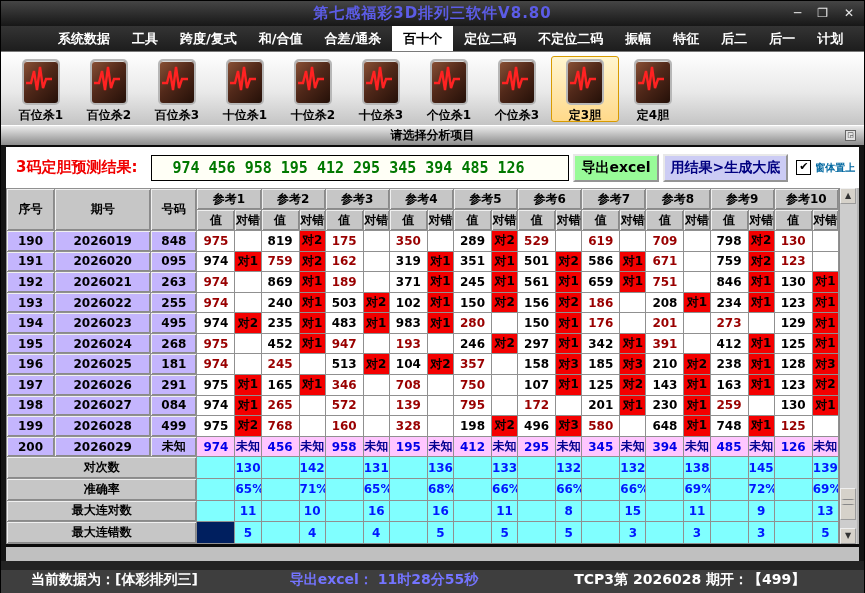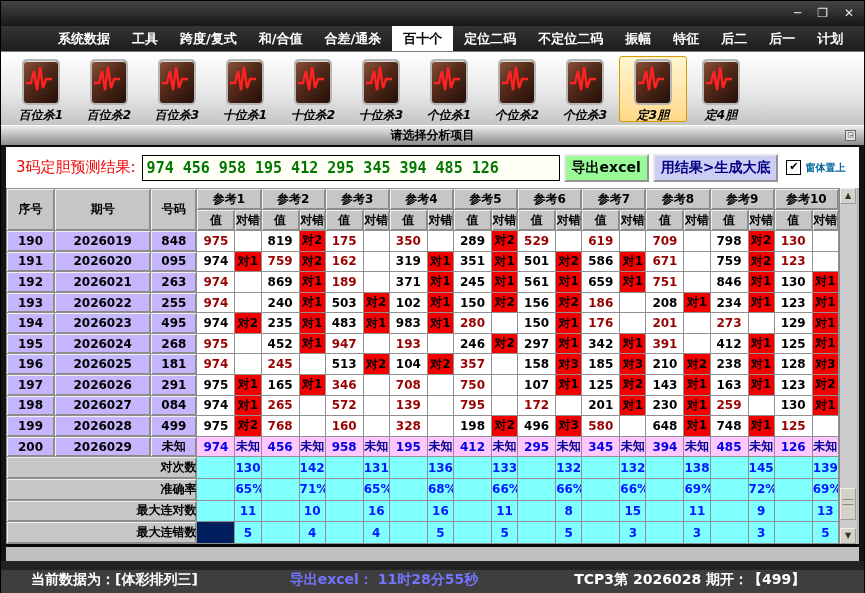--- a/index.html
+++ b/index.html
@@ -15,40 +15,40 @@
 
   
   .menubar{height:25px;background:linear-gradient(#343434,#1d1d1d);display:flex;align-items:stretch;padding-left:46px;flex:none;}
   .menu-item{color:#fff;font-size:13px;font-weight:bold;padding:0 11px;line-height:25px;cursor:default;}
   .menu-item.selected{background:#fff;color:#000;}
 
   
   .toolbar{height:74px;background:linear-gradient(#ffffff,#e9e9e9 55%,#c4c4c4);border-top:1px solid #7a7a7a;
            display:flex;align-items:flex-start;padding:4px 0 0 6px;box-sizing:border-box;flex:none;}
   .tool-btn{width:66px;height:64px;display:flex;flex-direction:column;align-items:center;justify-content:flex-start;
-            border:1px solid transparent;border-radius:3px;cursor:default;font-style:italic;}
+            border:1px solid transparent;border-radius:3px;cursor:default;}
   .tool-btn.selected{background:linear-gradient(#fff6d0,#ffd98a);border:1px solid #d89b00;}
   .ecg-icon{width:34px;height:42px;border:2px solid #b7b7b7;border-radius:5px;
             background:linear-gradient(135deg,#8a5136 0%,#52291a 45%,#241008 100%);
             box-shadow:inset 0 1px 0 #d9d9d9;display:block;margin-top:2px;}
   .tool-label{font-size:12px;font-weight:bold;color:#000;margin-top:2px;white-space:nowrap;}
 
   
   .caption-bar{height:19px;background:linear-gradient(#ececec,#a7a7a7 70%,#8d8d8d);border-top:1px solid #fff;
                text-align:center;font-size:12px;font-weight:bold;color:#000;line-height:19px;position:relative;flex:none;}
   .launcher{position:absolute;right:8px;top:4px;width:11px;height:11px;border:1px solid #666;background:#e3e3e3;
             box-sizing:border-box;font-size:7px;line-height:9px;text-align:center;color:#333;}
 
   .client{flex:1;display:flex;flex-direction:column;border-left:5px solid #141414;border-right:5px solid #141414;background:#c0c0c0;}
 
   
   .strip{height:43px;background:#fff;display:flex;align-items:center;border-top:2px solid #0c0c0c;box-sizing:border-box;flex:none;}
-  .pred-label{color:#f00000;font-size:15px;font-weight:normal;margin-left:10px;white-space:nowrap;}
-  .pred-input{width:418px;height:26px;margin-left:6px;border:1px solid #000;background:#fffff6;color:#007800;
-              font-size:15px;font-weight:bold;font-family:"DejaVu Sans Mono",monospace;padding:0 4px;box-sizing:border-box;}
+  .pred-label{color:#f00000;font-size:15px;font-weight:bold;margin-left:10px;white-space:nowrap;}
+  .pred-input{width:418px;height:26px;margin-left:14px;border:1px solid #000;background:#fffff6;color:#007800;
+              font-size:15px;font-weight:bold;font-family:"DejaVu Sans Mono",monospace;padding:0 20px;box-sizing:border-box;}
   .btn{height:28px;font-size:14px;font-weight:bold;border:2px outset #e8e8e8;margin-left:4px;padding:0 6px;cursor:default;
        font-family:"DejaVu Sans",sans-serif;white-space:nowrap;}
   .btn-excel{background:#98fb98;color:#000;}
   .btn-dadi{background:#ccccf4;color:#000080;}
   .chk-wrap{display:flex;align-items:center;margin-left:8px;}
   .chk{width:13px;height:13px;border:1px solid #000;background:#fff;font-size:11px;line-height:12px;text-align:center;color:#000;}
   .chk-label{font-size:10px;font-weight:bold;color:#0369a1;margin-left:4px;white-space:nowrap;}
 
   
   .table-wrap{height:356px;display:flex;background:#b5b5b5;flex:none;}
@@ -57,21 +57,21 @@
         font-size:12px;font-weight:bold;color:#000;height:19px;}
   thead th{background:#c6c6c6;box-shadow:inset 1px 1px 0 #f0f0f0, inset -1px -1px 0 #8a8a8a;height:20px;}
   td.fix{background:#c4b5fd;box-shadow:inset 1px 1px 0 #f0f0f0, inset -1px -1px 0 #8a8a8a;}
   td.maroon{color:#990000;}
   td.black{color:#000;}
   td.hit{background:#f40000;color:#000;}
   td.unk-bg{background:#ffc6ff;}
   td.blue{color:#0000e8;}
   td.unk-mark{color:#000090;}
   tr.sum td{background:#80ffff;color:#0018ff;height:20px;}
-  tr.sum td.fix{background:#c6c6c6;color:#000;text-align:right;}
+  tr.sum td.fix{background:#c6c6c6;color:#000;}
   tr.sum td.sel{background:#001f5f;}
   tbody tr td{background-clip:padding-box;}
 
   
   .vscroll{width:17px;height:356px;background:#cdcdcd;border-left:1px solid #8a8a8a;position:relative;flex:none;}
   .scroll-btn{position:absolute;left:0;width:16px;height:16px;background:#d6d2ca;border:1px outset #efefef;
               font-size:8px;line-height:14px;text-align:center;color:#333;box-sizing:border-box;}
   .scroll-up{top:0;} .scroll-down{bottom:0;}
   .scroll-thumb{position:absolute;left:0;top:300px;width:16px;height:32px;background:#d6d2ca;border:1px outset #efefef;box-sizing:border-box;}
   .grip{margin-top:10px;border-top:1px solid #888;border-bottom:1px solid #888;height:4px;
@@ -85,20 +85,21 @@
   .st-left{margin-left:30px;}
   .st-mid{margin-left:92px;color:#7474ff;}
   .st-right{margin-left:96px;}
 </style>
 </head>
 <body>
 
 <div class="window">
 
   <div class="titlebar">
+    <div class="title-text">第七感福彩3D排列三软件V8.80</div>
     <div class="win-btns">
       <span class="win-btn">─</span>
       <span class="win-btn">❐</span>
       <span class="win-btn">✕</span>
     </div>
   </div>
 
   <div class="menubar" id="menubar">
       <span class="menu-item">系统数据</span>
       <span class="menu-item">工具</span>
@@ -155,26 +156,20 @@
       <div class="tool-btn">
         <div class="ecg-icon"><svg width="30" height="38" viewBox="0 0 30 38">
             <polyline points="2,22 7,22 10,10 13,29 16,6 19,27 22,18 28,18" fill="none" stroke="#ff2222" stroke-width="2.4"></polyline>
           </svg></div>
         <div class="tool-label">个位杀1</div>
       </div>
       <div class="tool-btn">
         <div class="ecg-icon"><svg width="30" height="38" viewBox="0 0 30 38">
             <polyline points="2,22 7,22 10,10 13,29 16,6 19,27 22,18 28,18" fill="none" stroke="#ff2222" stroke-width="2.4"></polyline>
           </svg></div>
-        <div class="tool-label">个位杀2</div>
-      </div>
-      <div class="tool-btn">
-        <div class="ecg-icon"><svg width="30" height="38" viewBox="0 0 30 38">
-            <polyline points="2,22 7,22 10,10 13,29 16,6 19,27 22,18 28,18" fill="none" stroke="#ff2222" stroke-width="2.4"></polyline>
-          </svg></div>
         <div class="tool-label">个位杀3</div>
       </div>
       <div class="tool-btn selected">
         <div class="ecg-icon"><svg width="30" height="38" viewBox="0 0 30 38">
             <polyline points="2,22 7,22 10,10 13,29 16,6 19,27 22,18 28,18" fill="none" stroke="#ff2222" stroke-width="2.4"></polyline>
           </svg></div>
         <div class="tool-label">定3胆</div>
       </div>
       <div class="tool-btn">
         <div class="ecg-icon"><svg width="30" height="38" viewBox="0 0 30 38">

